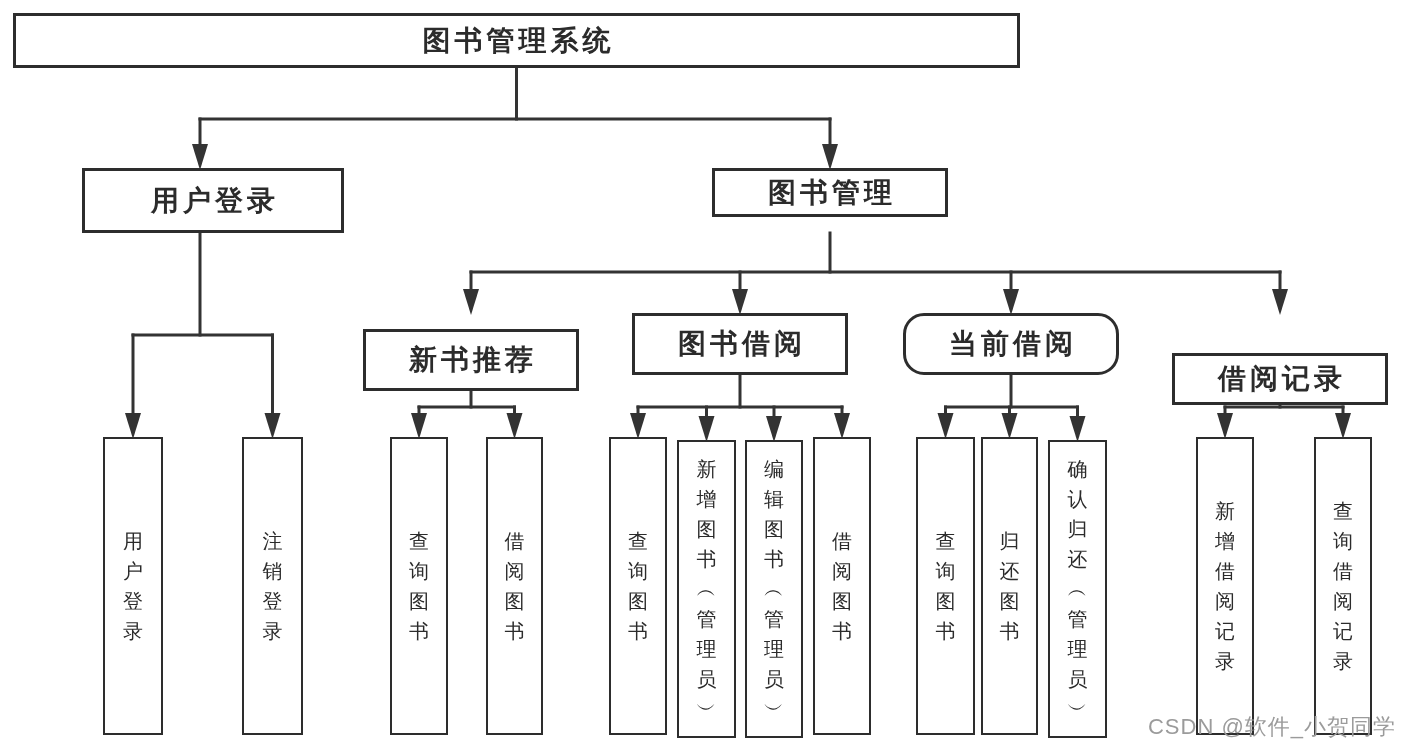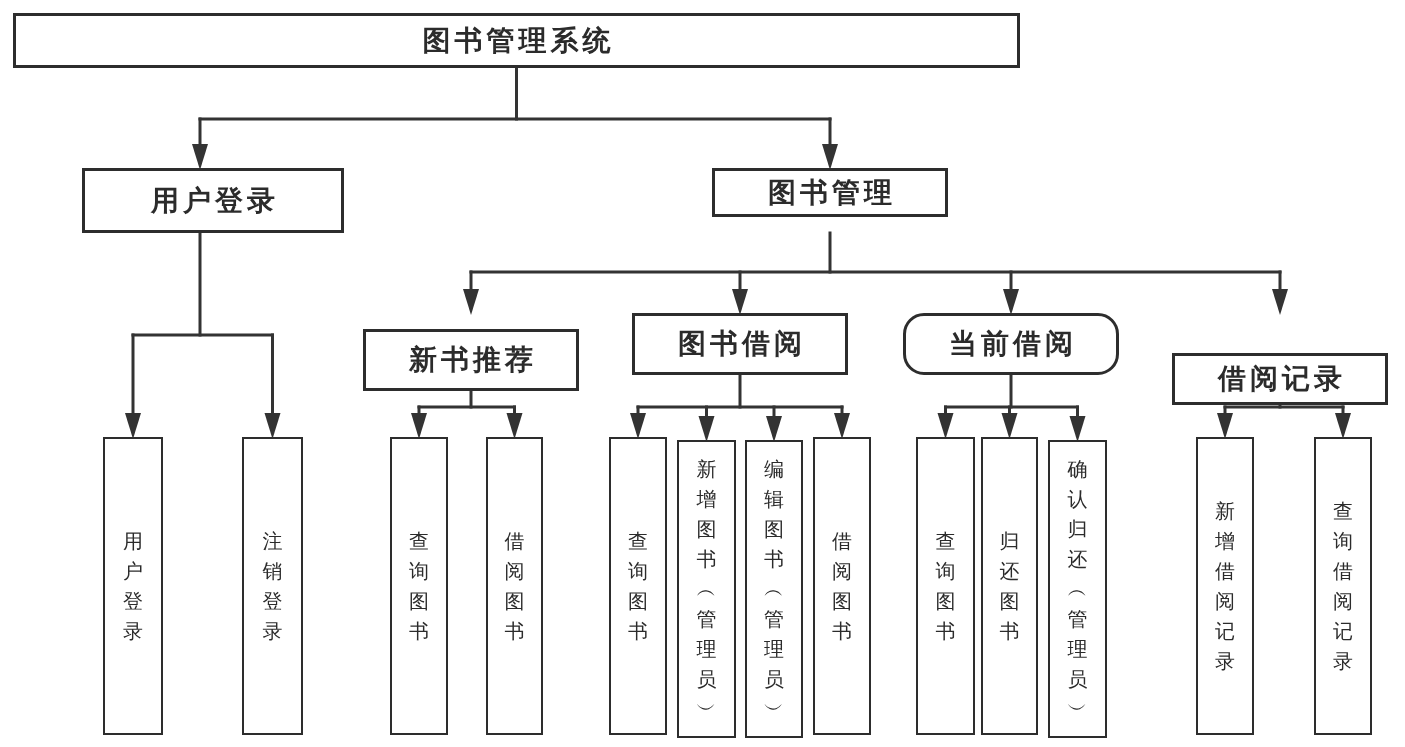--- a/index.html
+++ b/index.html
@@ -221,13 +221,14 @@
         <div class="node-label">
           <span class="ch">查</span>
           <span class="ch">询</span>
           <span class="ch">借</span>
           <span class="ch">阅</span>
           <span class="ch">记</span>
           <span class="ch">录</span>
         </div>
       </div>
     </div>
+  <div class="watermark">CSDN @软件_小贺同学</div>
 </div>
 
 </body></html>

